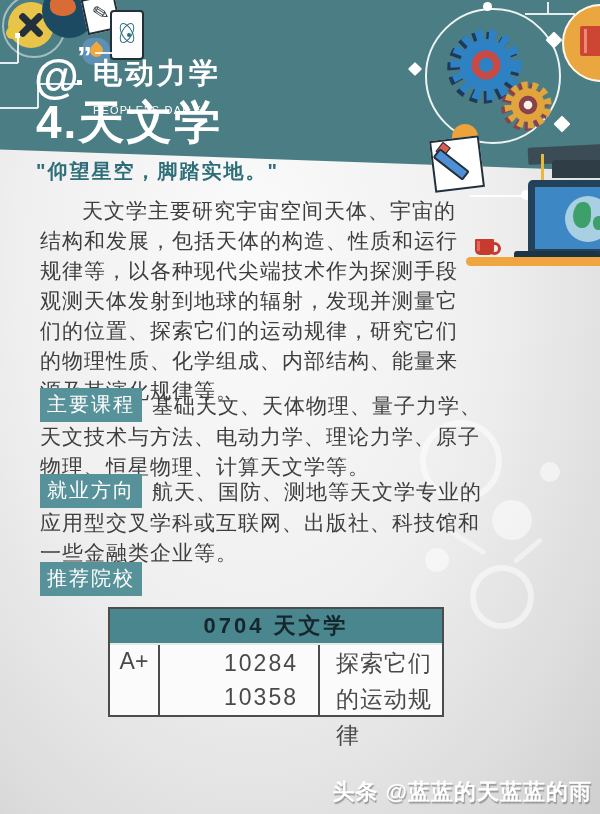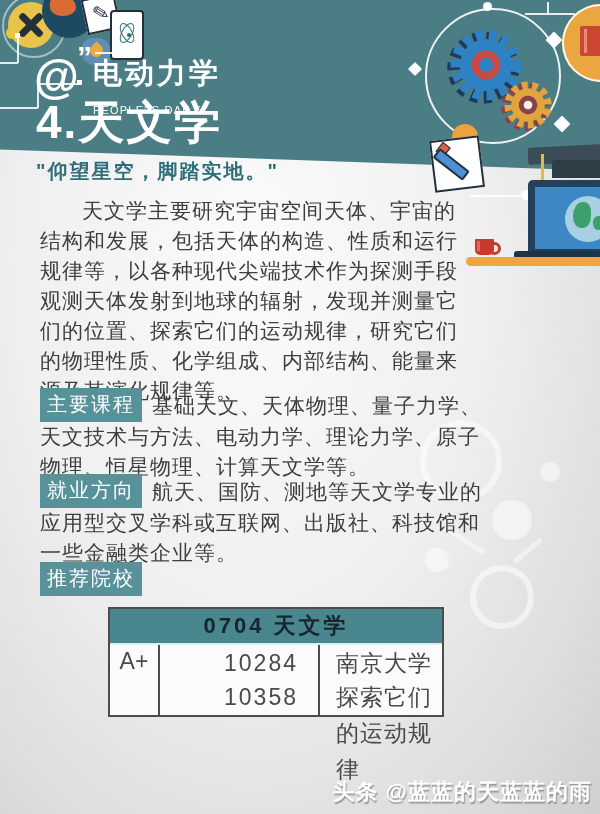--- a/index.html
+++ b/index.html
@@ -242,21 +242,20 @@
 
   <div class="uni-table">
     <div class="uni-header">0704 天文学</div>
     <div class="uni-body">
       <div class="col col-grade">A+</div>
       <div class="col col-codes">
         <div class="cellrow">10284</div>
         <div class="cellrow">10358</div>
       </div>
       <div class="col col-schools">
-        <div class="cellrow">南京大学</div>
         <div class="cellrow">探索它们的运动规律</div>
       </div>
     </div>
   </div>
 
   <div class="wm-right">头条 @蓝蓝的天蓝蓝的雨</div>
 
 </div>
 
 </body></html>

